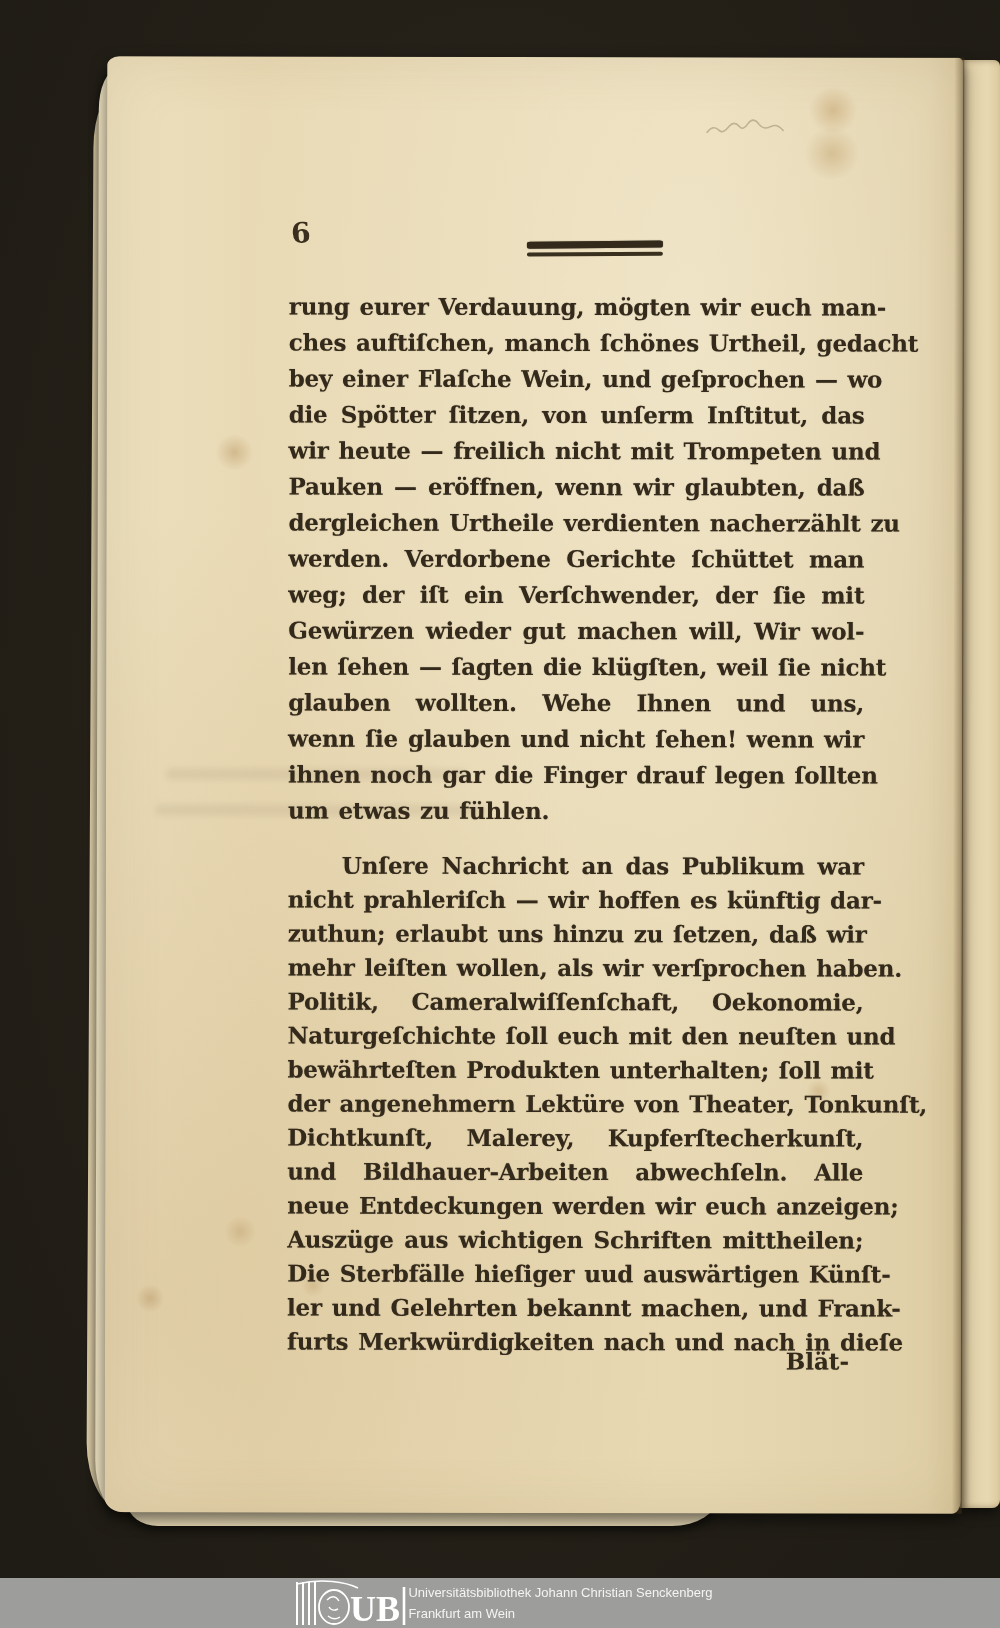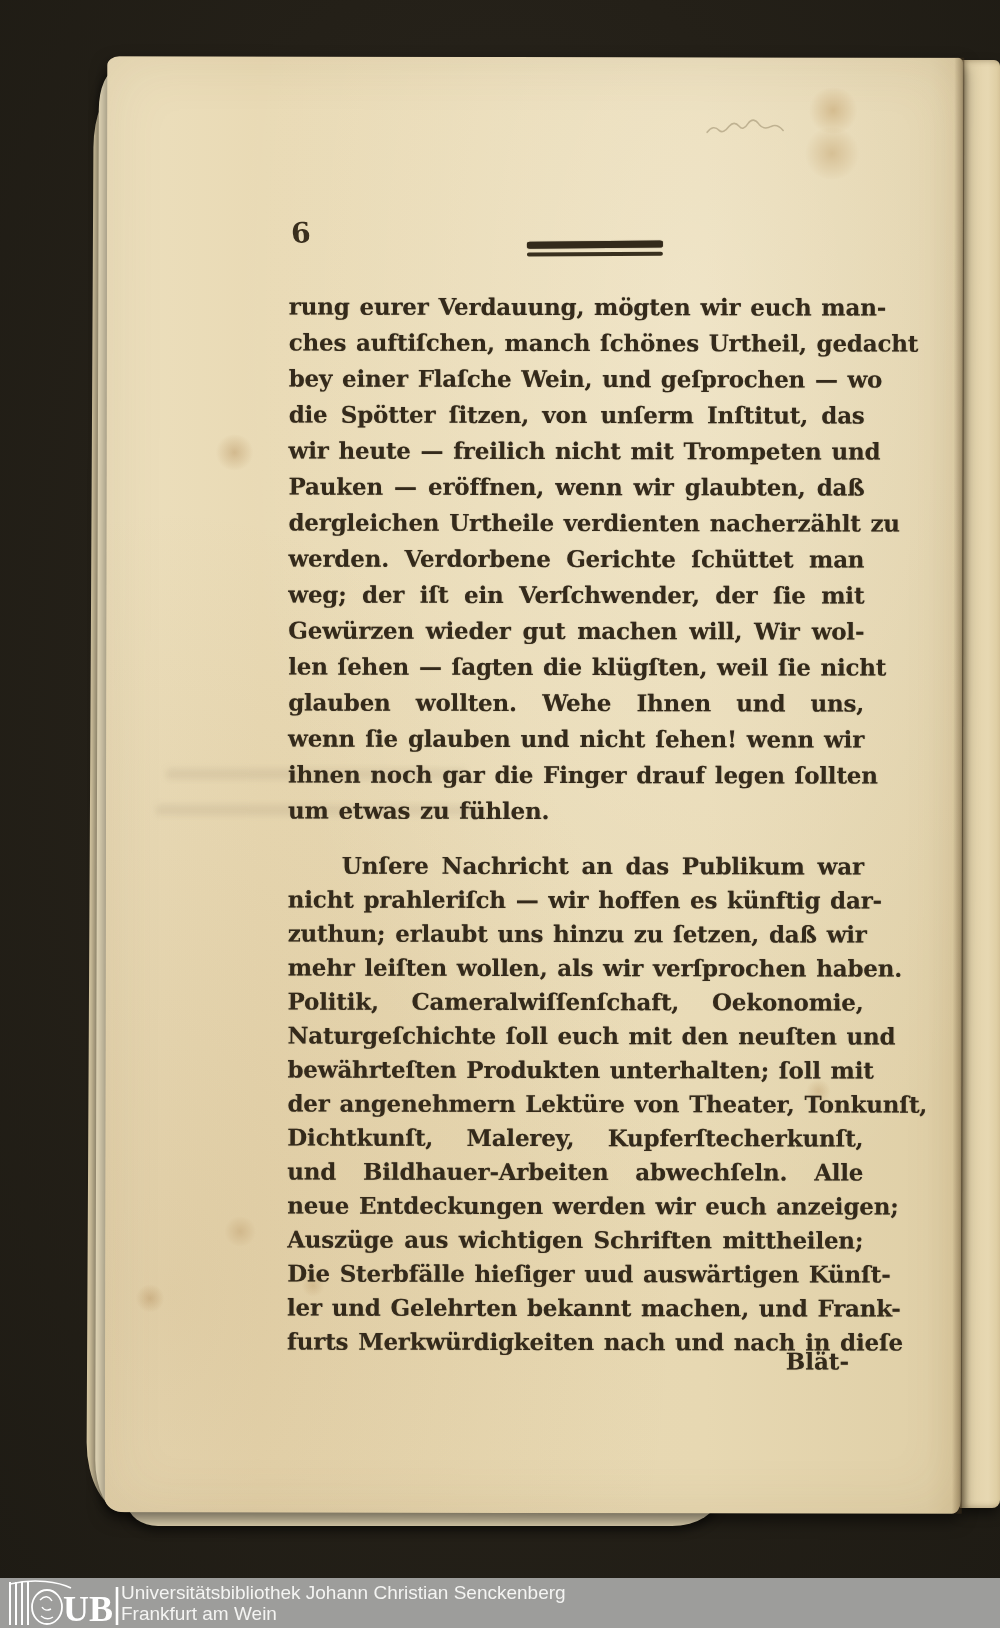--- a/index.html
+++ b/index.html
@@ -68,23 +68,23 @@
     overflow:visible;}
   .p2 .tline{height:34px;line-height:34px;}
   .p1 .tline:last-child{text-align-last:left;}
   .p2 .tline:first-child{text-indent:54px;}
   .catchword{position:absolute;left:182px;top:1290px;width:576px;text-align:right;
     padding-right:14px;color:#342a1b;font-size:23px;font-weight:700;
     text-shadow:0 0 1px rgba(52,42,27,.45);}
   
   .footer-bar{position:absolute;left:0;top:1578px;width:1000px;height:50px;
     background:#9d9d9b;display:flex;align-items:center;
-    font-family:"Liberation Sans","DejaVu Sans",sans-serif;}
+    font-family:"Liberation Sans","DejaVu Sans",sans-serif;justify-content:center;}
   .footer-logo{margin-left:7px;flex:0 0 auto;display:block;}
-  .footer-text{color:#f4f4f2;font-size:19px;line-height:21px;}
+  .footer-text{color:#f4f4f2;font-size:13px;line-height:21px;}
 </style>
 </head>
 <body>
 
 <div class="stage">
 
   <div class="sheet under-1"></div>
   <div class="sheet under-2"></div>
   <div class="sheet under-bottom"></div>
   <div class="right-strip"></div>

